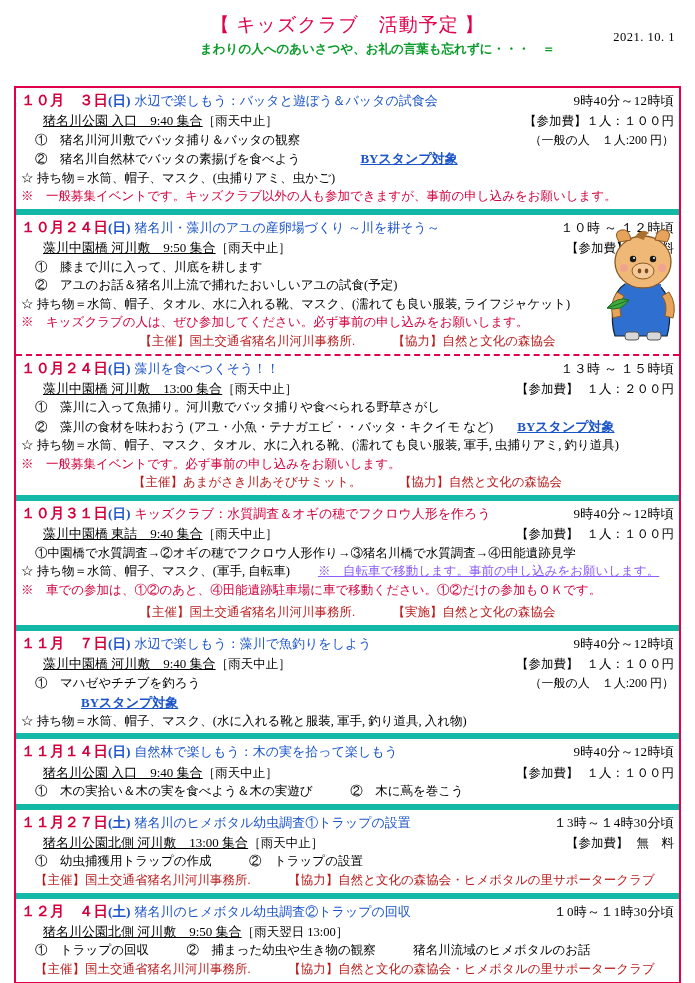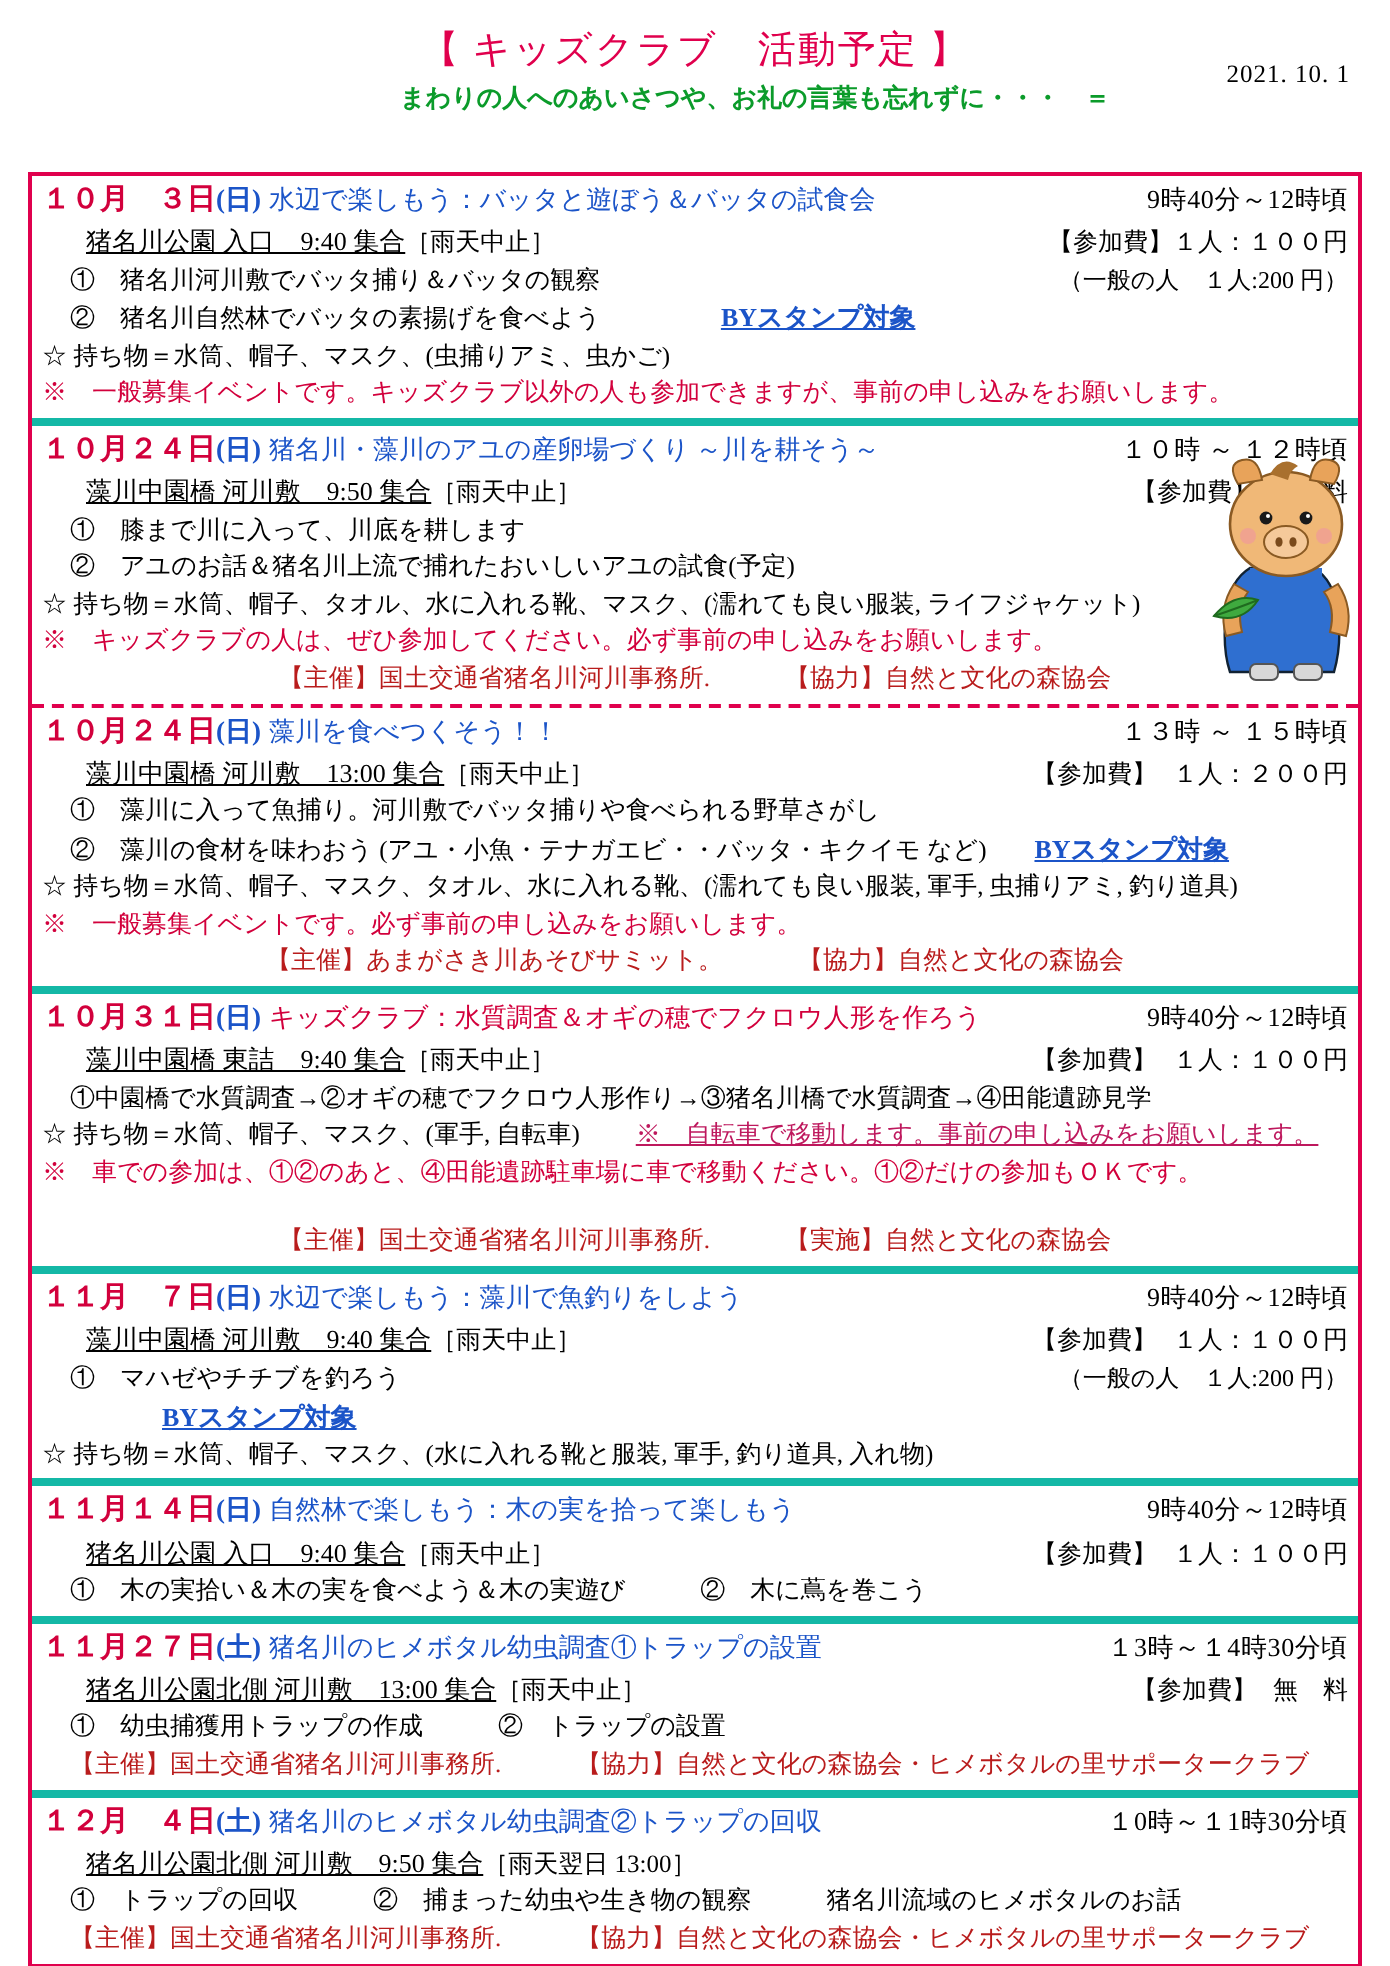--- a/index.html
+++ b/index.html
@@ -23,40 +23,40 @@
     text-align:center; color:#0b9b2a; font-size:13.5px; margin-top:7px; font-weight:bold;
     letter-spacing:.4px;
   }
   .sub2{
     text-align:center; color:#0b9b2a; font-size:12.5px; margin-top:3px; font-weight:bold;
     padding-left:60px;
   }
 
   
   .frame{border:2px solid #e0004d; box-sizing:border-box;}
-  .ev{border-bottom:4px solid #14b8a6; padding:3px 5px 4px 5px; position:relative;}
+  .ev{border-bottom:6px solid #14b8a6; padding:3px 5px 4px 5px; position:relative;}
   .ev:last-child{border-bottom:none;}
   .ev.dashed-bottom{border-bottom:2px dashed #e0004d;}
 
   .row{display:flex; align-items:baseline; line-height:1.32; white-space:nowrap;}
   .row.gap{margin-top:2px;}
   .r{margin-left:auto;}
 
   .date{color:#d2003c; font-size:14.5px; font-weight:bold; letter-spacing:0px;}
   .dow{color:#1b54c8; font-size:13.5px; font-weight:bold;}
   .evtitle{color:#1b54c8; font-size:13px; font-weight:normal; margin-left:4px;text-align:center;}
   .evtitle-red{color:#d2003c;}
   .time{font-size:13px; letter-spacing:.3px;}
   .place{font-size:13px; text-decoration:underline; margin-left:22px;}
   .rain{font-size:12.5px; }
   .fee{font-size:12.5px;}
   .sub{font-size:12.5px; margin-left:14px;}
   .note{font-size:12.5px;}
   .red{color:#d2003c;}
-  .blu{color:#be185d;}
+  .blu{color:#8b5cf6;}
   .ul{text-decoration:underline;}
   .small{font-size:12px;}
   .stamp{color:#1b54c8; font-size:13px; text-decoration:underline; font-weight:bold;}
   .org{font-size:12.5px; color:#b91c1c; text-align:center;}
 
   
   .footer{margin-top:6px;}
   .f1{display:flex; align-items:center; font-size:13px;}
   .f1 .star{color:#000; margin-right:3px;}
   .mail{color:#1b54c8; text-decoration:underline;}
@@ -179,21 +179,21 @@
       <div class="row gap">
         <span class="sub">①中園橋で水質調査→②オギの穂でフクロウ人形作り→③猪名川橋で水質調査→④田能遺跡見学</span>
       </div>
       <div class="row gap">
         <span class="note">☆ 持ち物＝水筒、帽子、マスク、(軍手, 自転車)</span>
         <span class="blu ul" style="margin-left:28px; font-size:12.5px;">※　自転車で移動します。事前の申し込みをお願いします。</span>
       </div>
       <div class="row gap">
         <span class="note red">※　車での参加は、①②のあと、④田能遺跡駐車場に車で移動ください。①②だけの参加もＯＫです。</span>
       </div>
-      <div class="org" style="margin-top:18px;text-align:center;">【主催】国土交通省猪名川河川事務所.　　　【実施】自然と文化の森協会</div>
+      <div class="org" style="margin-top:6px;text-align:center;">【主催】国土交通省猪名川河川事務所.　　　【実施】自然と文化の森協会</div>
     </div>
 
     <div class="ev">
       <div class="row">
         <span class="date">１１月　７日</span>
         <span class="dow">(日)</span>
         <span class="evtitle">水辺で楽しもう：藻川で魚釣りをしよう</span>
         <span class="time r">9時40分～12時頃</span>
       </div>
       <div class="row gap">

